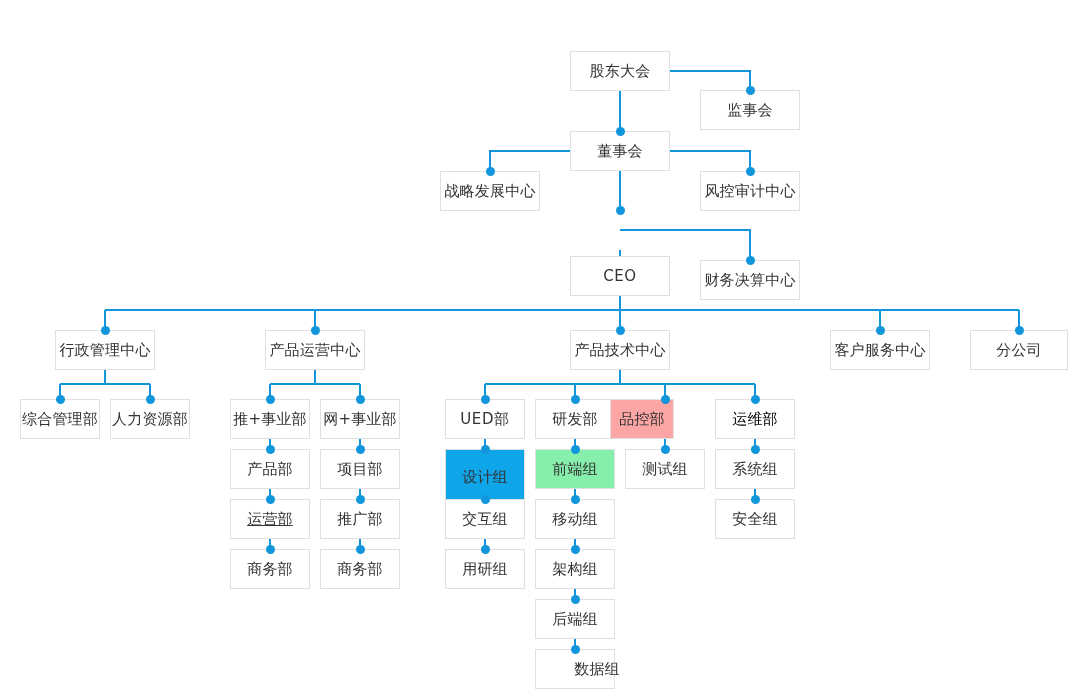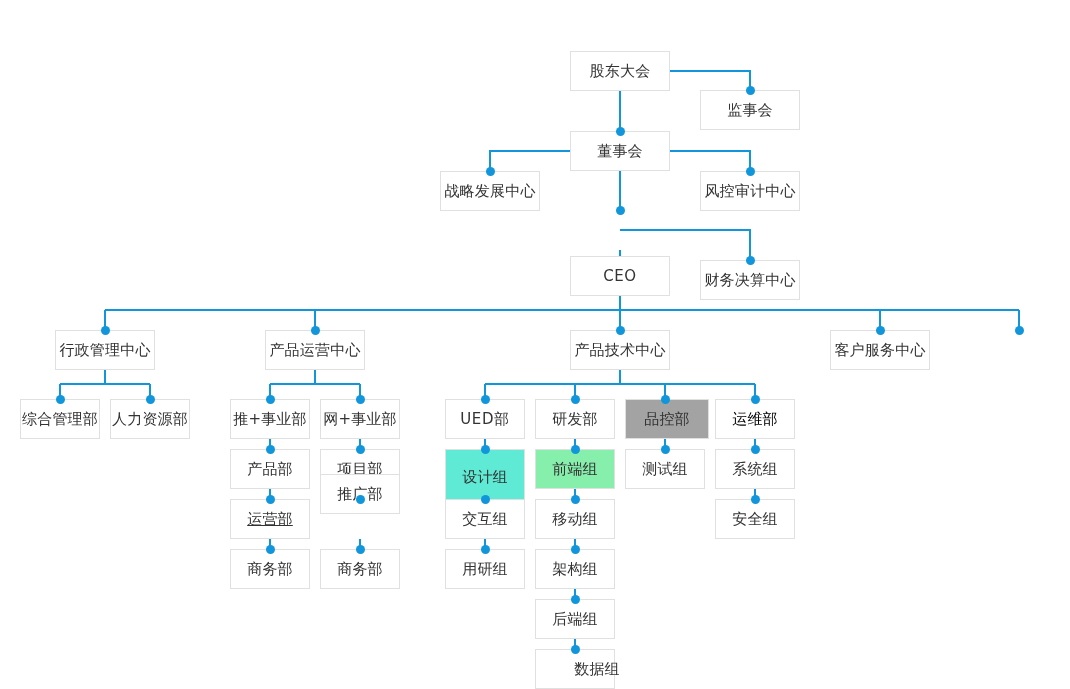--- a/index.html
+++ b/index.html
@@ -119,62 +119,63 @@
     <div class="node-box" style="left: 700px; top: 260px; width: 100px; height: 40px; border-color: rgb(224, 224, 224); background: rgb(255, 255, 255); color: rgb(51, 51, 51);">财务决算中心</div>
     <span class="junction-dot" style="left: 745.5px; top: 255.5px; background: rgb(18, 150, 219);"></span>
     <div class="node-box" style="left: 55px; top: 330px; width: 100px; height: 40px; border-color: rgb(224, 224, 224); background: rgb(255, 255, 255); color: rgb(51, 51, 51);">行政管理中心</div>
     <span class="junction-dot" style="left: 100.5px; top: 325.5px; background: rgb(18, 150, 219);"></span>
     <div class="node-box" style="left: 265px; top: 330px; width: 100px; height: 40px; border-color: rgb(224, 224, 224); background: rgb(255, 255, 255); color: rgb(51, 51, 51);">产品运营中心</div>
     <span class="junction-dot" style="left: 310.5px; top: 325.5px; background: rgb(18, 150, 219);"></span>
     <div class="node-box" style="left: 570px; top: 330px; width: 100px; height: 40px; border-color: rgb(224, 224, 224); background: rgb(255, 255, 255); color: rgb(51, 51, 51);">产品技术中心</div>
     <span class="junction-dot" style="left: 615.5px; top: 325.5px; background: rgb(18, 150, 219);"></span>
     <div class="node-box" style="left: 830px; top: 330px; width: 100px; height: 40px; border-color: rgb(224, 224, 224); background: rgb(255, 255, 255); color: rgb(51, 51, 51);">客户服务中心</div>
     <span class="junction-dot" style="left: 875.5px; top: 325.5px; background: rgb(18, 150, 219);"></span>
+    <div class="node-box" style="left: 970px; top: 330px; width: 98px; height: 40px; border-color: rgb(224, 224, 224); background: rgb(255, 255, 255); color: rgb(51, 51, 51);">分公司</div>
     <span class="junction-dot" style="left: 1014.5px; top: 325.5px; background: rgb(18, 150, 219);"></span>
     <div class="node-box" style="left: 20px; top: 399px; width: 80px; height: 40px; border-color: rgb(224, 224, 224); background: rgb(255, 255, 255); color: rgb(51, 51, 51);">综合管理部</div>
     <span class="junction-dot" style="left: 55.5px; top: 394.5px; background: rgb(18, 150, 219);"></span>
     <div class="node-box" style="left: 110px; top: 399px; width: 80px; height: 40px; border-color: rgb(224, 224, 224); background: rgb(255, 255, 255); color: rgb(51, 51, 51);">人力资源部</div>
     <span class="junction-dot" style="left: 145.5px; top: 394.5px; background: rgb(18, 150, 219);"></span>
     <div class="node-box" style="left: 230px; top: 399px; width: 80px; height: 40px; border-color: rgb(224, 224, 224); background: rgb(255, 255, 255); color: rgb(51, 51, 51);">推+事业部</div>
     <span class="junction-dot" style="left: 265.5px; top: 394.5px; background: rgb(18, 150, 219);"></span>
     <div class="node-box" style="left: 230px; top: 449px; width: 80px; height: 40px; border-color: rgb(224, 224, 224); background: rgb(255, 255, 255); color: rgb(51, 51, 51);">产品部</div>
     <span class="junction-dot" style="left: 265.5px; top: 444.5px; background: rgb(18, 150, 219);"></span>
     <div class="node-box" style="left: 230px; top: 499px; width: 80px; height: 40px; border-color: rgb(224, 224, 224); background: rgb(255, 255, 255); color: rgb(51, 51, 51); text-decoration: underline;">运营部</div>
     <span class="junction-dot" style="left: 265.5px; top: 494.5px; background: rgb(18, 150, 219);"></span>
     <div class="node-box" style="left: 230px; top: 549px; width: 80px; height: 40px; border-color: rgb(224, 224, 224); background: rgb(255, 255, 255); color: rgb(51, 51, 51);">商务部</div>
     <span class="junction-dot" style="left: 265.5px; top: 544.5px; background: rgb(18, 150, 219);"></span>
     <div class="node-box" style="left: 320px; top: 399px; width: 80px; height: 40px; border-color: rgb(224, 224, 224); background: rgb(255, 255, 255); color: rgb(51, 51, 51);">网+事业部</div>
     <span class="junction-dot" style="left: 355.5px; top: 394.5px; background: rgb(18, 150, 219);"></span>
     <div class="node-box" style="left: 320px; top: 449px; width: 80px; height: 40px; border-color: rgb(224, 224, 224); background: rgb(255, 255, 255); color: rgb(51, 51, 51);">项目部</div>
     <span class="junction-dot" style="left: 355.5px; top: 444.5px; background: rgb(18, 150, 219);"></span>
-    <div class="node-box" style="left: 320px; top: 474px; width: 80px; height: 40px; border-color: rgb(224, 224, 224); background: rgb(255, 255, 255); color: rgb(51, 51, 51);">推广部</div>
+    <div class="node-box" style="left: 320px; top: 499px; width: 80px; height: 40px; border-color: rgb(224, 224, 224); background: rgb(255, 255, 255); color: rgb(51, 51, 51);">推广部</div>
     <span class="junction-dot" style="left: 355.5px; top: 494.5px; background: rgb(18, 150, 219);"></span>
     <div class="node-box" style="left: 320px; top: 549px; width: 80px; height: 40px; border-color: rgb(224, 224, 224); background: rgb(255, 255, 255); color: rgb(51, 51, 51);">商务部</div>
     <span class="junction-dot" style="left: 355.5px; top: 544.5px; background: rgb(18, 150, 219);"></span>
     <div class="node-box latin" style="left: 445px; top: 399px; width: 80px; height: 40px; border-color: rgb(224, 224, 224); background: rgb(255, 255, 255); color: rgb(51, 51, 51);">UED部</div>
     <span class="junction-dot" style="left: 480.5px; top: 394.5px; background: rgb(18, 150, 219);"></span>
-    <div class="node-box" style="left: 445px; top: 449px; width: 80px; height: 56px; border-color: rgb(224, 224, 224); background: #5eead4; color: rgb(51, 51, 51);">设计组</div>
+    <div class="node-box" style="left: 445px; top: 449px; width: 80px; height: 56px; border-color: rgb(224, 224, 224); background: #0ea5e9; color: rgb(51, 51, 51);">设计组</div>
     <span class="junction-dot" style="left: 480.5px; top: 444.5px; background: rgb(18, 150, 219);"></span>
     <div class="node-box" style="left: 445px; top: 499px; width: 80px; height: 40px; border-color: rgb(224, 224, 224); background: rgb(255, 255, 255); color: rgb(51, 51, 51);">交互组</div>
     <span class="junction-dot" style="left: 480.5px; top: 494.5px; background: rgb(18, 150, 219);"></span>
     <div class="node-box" style="left: 445px; top: 549px; width: 80px; height: 40px; border-color: rgb(224, 224, 224); background: rgb(255, 255, 255); color: rgb(51, 51, 51);">用研组</div>
     <span class="junction-dot" style="left: 480.5px; top: 544.5px; background: rgb(18, 150, 219);"></span>
     <div class="node-box" style="left: 535px; top: 399px; width: 80px; height: 40px; border-color: rgb(224, 224, 224); background: rgb(255, 255, 255); color: rgb(51, 51, 51);">研发部</div>
     <span class="junction-dot" style="left: 570.5px; top: 394.5px; background: rgb(18, 150, 219);"></span>
     <div class="node-box" style="left: 535px; top: 449px; width: 80px; height: 40px; border-color: rgb(224, 224, 224); background: #86efac; color: rgb(51, 51, 51);">前端组</div>
     <span class="junction-dot" style="left: 570.5px; top: 444.5px; background: rgb(18, 150, 219);"></span>
     <div class="node-box" style="left: 535px; top: 499px; width: 80px; height: 40px; border-color: rgb(224, 224, 224); background: rgb(255, 255, 255); color: rgb(51, 51, 51);">移动组</div>
     <span class="junction-dot" style="left: 570.5px; top: 494.5px; background: rgb(18, 150, 219);"></span>
     <div class="node-box" style="left: 535px; top: 549px; width: 80px; height: 40px; border-color: rgb(224, 224, 224); background: rgb(255, 255, 255); color: rgb(51, 51, 51);">架构组</div>
     <span class="junction-dot" style="left: 570.5px; top: 544.5px; background: rgb(18, 150, 219);"></span>
     <div class="node-box" style="left: 535px; top: 599px; width: 80px; height: 40px; border-color: rgb(224, 224, 224); background: rgb(255, 255, 255); color: rgb(51, 51, 51);">后端组</div>
     <span class="junction-dot" style="left: 570.5px; top: 594.5px; background: rgb(18, 150, 219);"></span>
     <div class="node-box" style="left: 535px; top: 649px; width: 80px; height: 40px; border-color: rgb(224, 224, 224); background: rgb(255, 255, 255); color: rgb(51, 51, 51); padding-left: 44px;">数据组</div>
     <span class="junction-dot" style="left: 570.5px; top: 644.5px; background: rgb(18, 150, 219);"></span>
-    <div class="node-box" style="left: 625px; top: 399px; width: 84px; height: 40px; border-color: rgb(224, 224, 224); background: #a3a3a3; color: rgb(51, 51, 51);">品控部</div>
+    <div class="node-box" style="left: 610px; top: 399px; width: 64px; height: 40px; border-color: rgb(224, 224, 224); background: #fca5a5; color: rgb(51, 51, 51);">品控部</div>
     <span class="junction-dot" style="left: 660.5px; top: 394.5px; background: rgb(18, 150, 219);"></span>
     <div class="node-box" style="left: 625px; top: 449px; width: 80px; height: 40px; border-color: rgb(224, 224, 224); background: rgb(255, 255, 255); color: rgb(51, 51, 51);">测试组</div>
     <span class="junction-dot" style="left: 660.5px; top: 444.5px; background: rgb(18, 150, 219);"></span>
     <div class="node-box" style="left: 715px; top: 399px; width: 80px; height: 40px; border-color: rgb(224, 224, 224); background: rgb(255, 255, 255); color: #000000;">运维部</div>
     <span class="junction-dot" style="left: 750.5px; top: 394.5px; background: rgb(18, 150, 219);"></span>
     <div class="node-box" style="left: 715px; top: 449px; width: 80px; height: 40px; border-color: rgb(224, 224, 224); background: rgb(255, 255, 255); color: rgb(51, 51, 51);">系统组</div>
     <span class="junction-dot" style="left: 750.5px; top: 444.5px; background: rgb(18, 150, 219);"></span>
     <div class="node-box" style="left: 715px; top: 499px; width: 80px; height: 40px; border-color: rgb(224, 224, 224); background: rgb(255, 255, 255); color: rgb(51, 51, 51);">安全组</div>
     <span class="junction-dot" style="left: 750.5px; top: 494.5px; background: rgb(18, 150, 219);"></span>
   </div>

